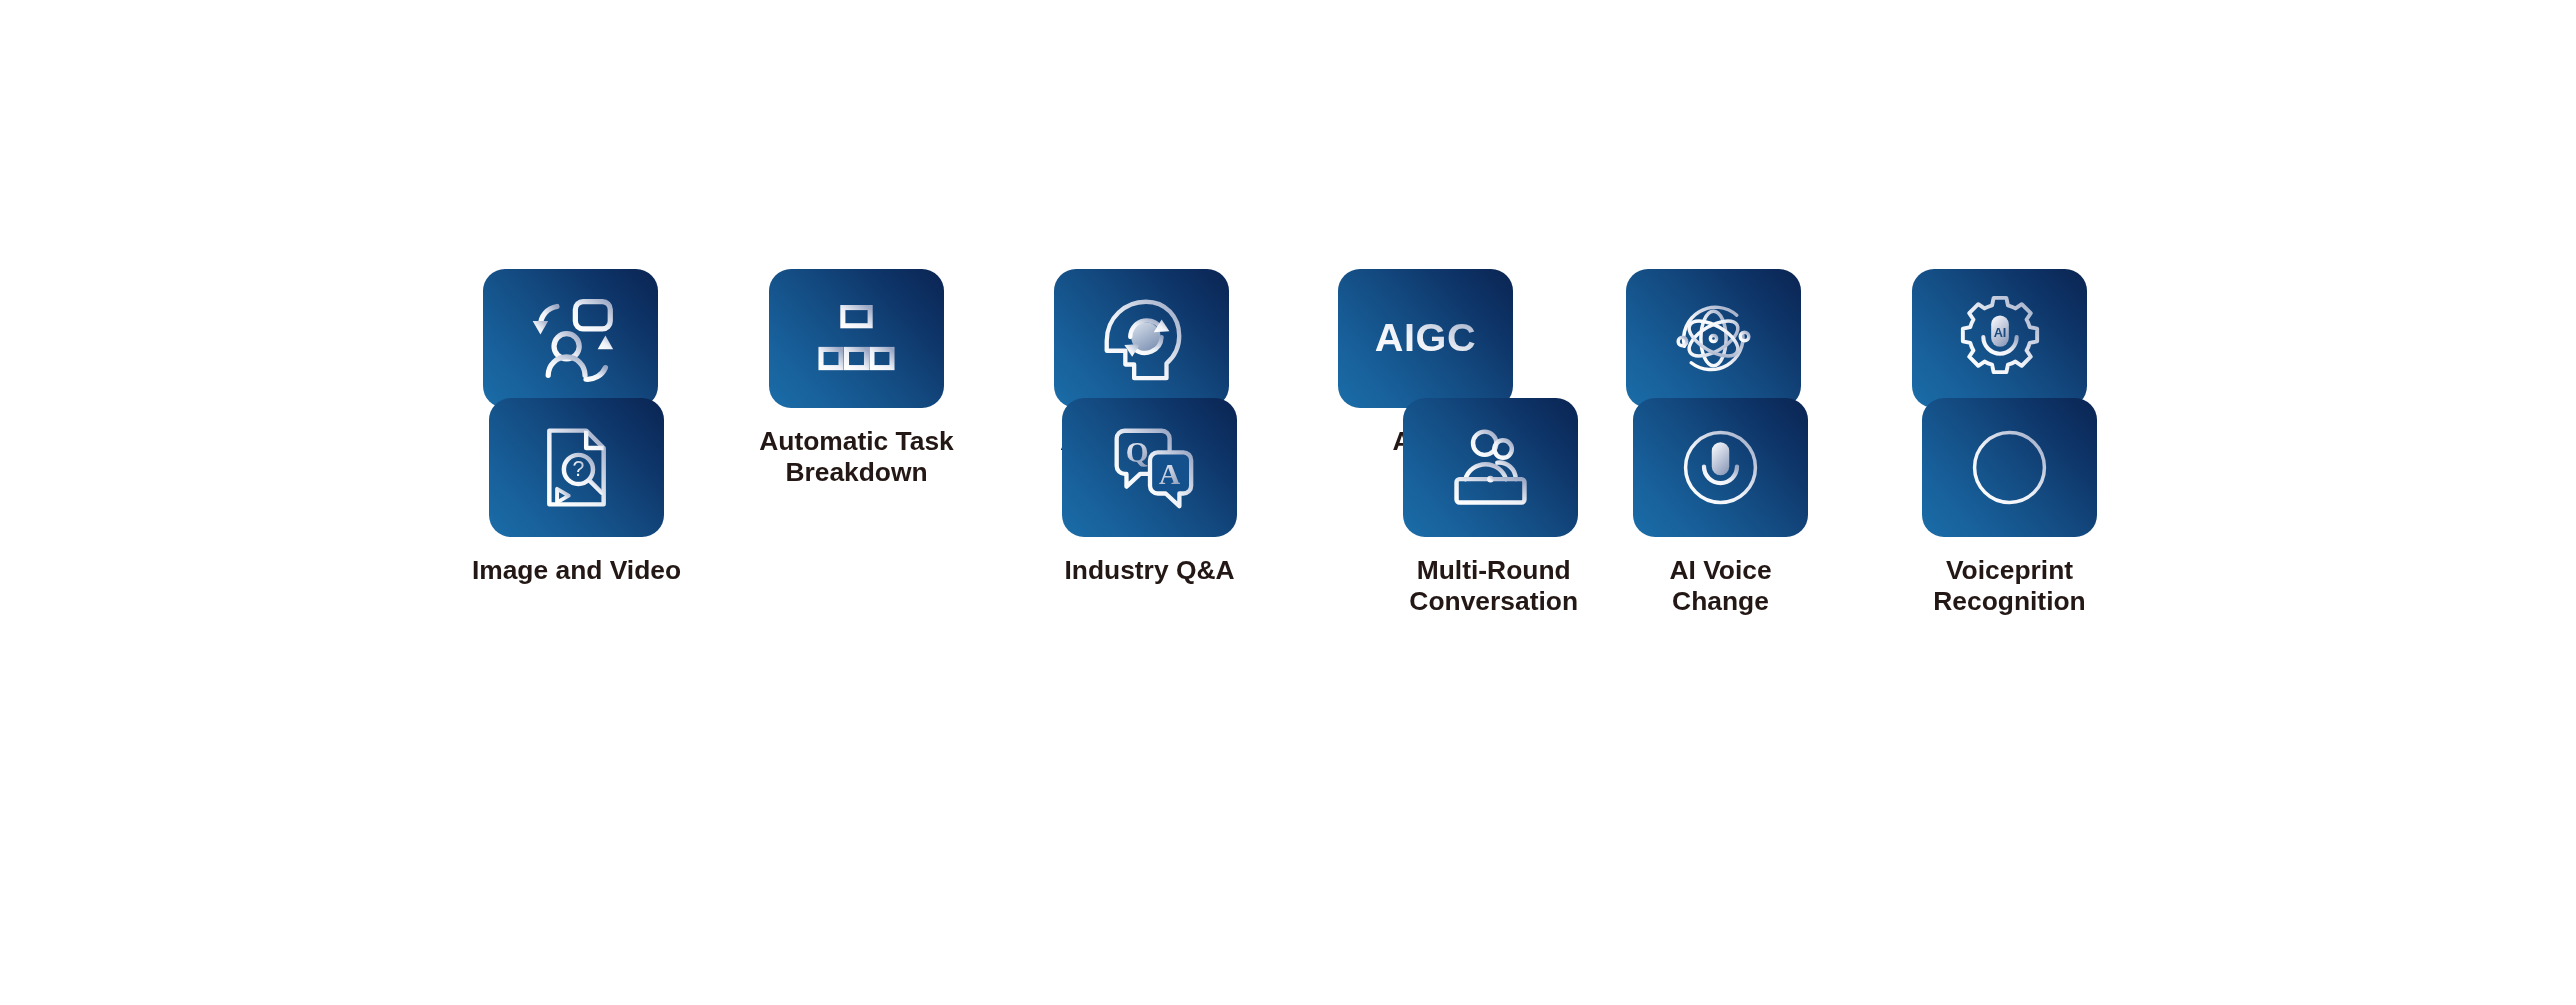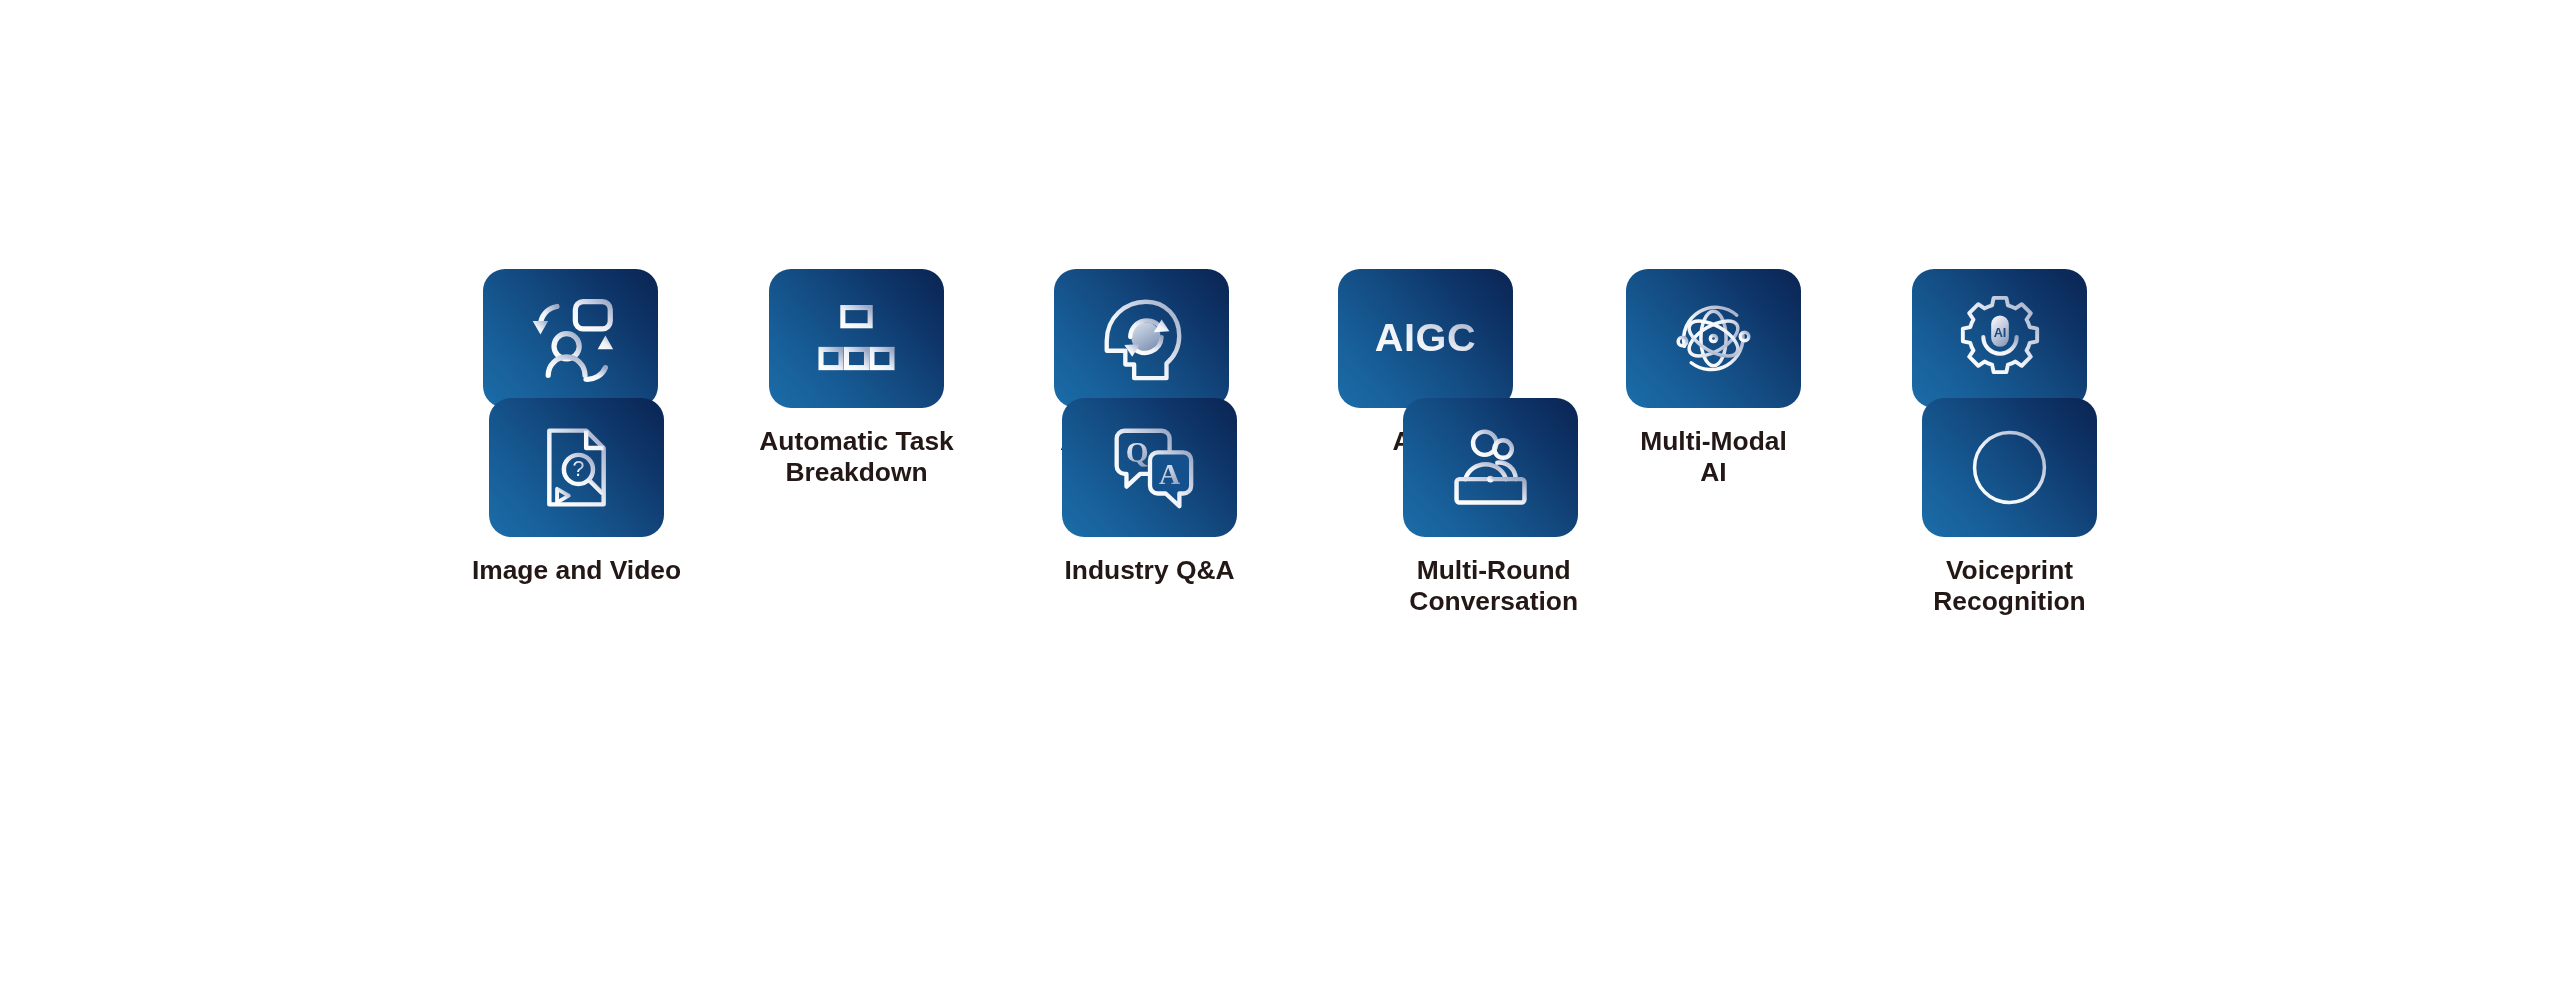--- a/index.html
+++ b/index.html
@@ -265,20 +265,34 @@
             <path d="M57 45 A17 17 0 0 1 76 62"></path>
             <rect x="15" y="62" width="70" height="24" rx="3"></rect>
           </g>
           <circle cx="50" cy="62" r="3.4" fill="url(#silverGradShared)"></circle>
         </svg>
       </div>
       <div class="feature-label">Multi-Round
 Conversation</div>
     </div>
 
+    <div class="feature-item" id="f-1-4" style="left: 1721px; top: 398px;">
+      <div class="tile">
+        <svg width="97" height="97" viewBox="0 0 100 100">
+          <circle cx="50" cy="50" r="36" fill="none" stroke="url(#silverGradShared)" stroke-width="3.6"></circle>
+          <rect x="41" y="24" width="18" height="34" rx="9" fill="url(#silverFillBall)"></rect>
+          <g fill="none" stroke="url(#silverGradShared)" stroke-width="4.4" stroke-linecap="round">
+            <path d="M33 49 A17 17 0 0 0 67 49"></path>
+            <path d="M50 66 L50 77"></path>
+          </g>
+        </svg>
+      </div>
+      <div class="feature-label">AI Voice
+Change</div>
+    </div>
 
     <div class="feature-item" id="f-1-5" style="left: 2010px; top: 398px;">
       <div class="tile">
         <svg width="97" height="97" viewBox="0 0 100 100">
           <circle cx="50" cy="50" r="36" fill="none" stroke="url(#silverGradShared)" stroke-width="3.6"></circle>
           <g stroke="url(#silverGradShared)" stroke-width="5" stroke-linecap="round">
             <line x1="31" y1="45" x2="31" y2="56"></line>
             <line x1="40" y1="38" x2="40" y2="62"></line>
             <line x1="50" y1="30" x2="50" y2="70"></line>
             <line x1="60" y1="37" x2="60" y2="62"></line>

